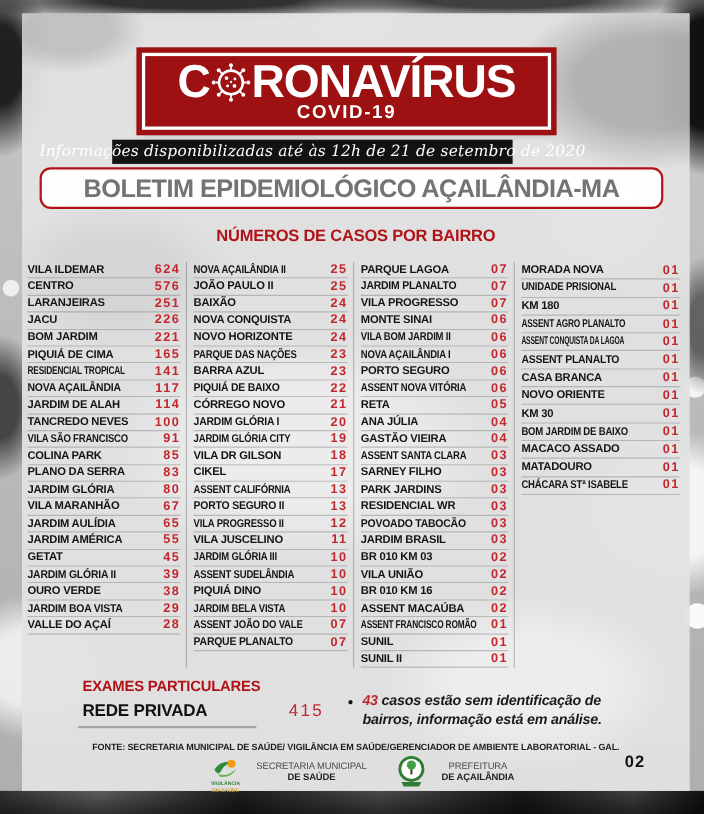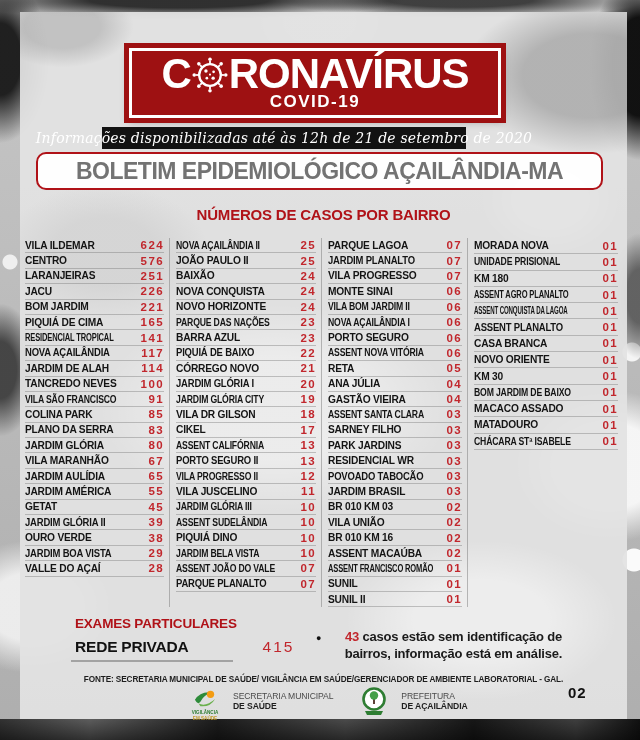--- a/index.html
+++ b/index.html
@@ -80,32 +80,32 @@
   
   .exames-title{position:absolute;left:55px;top:604px;color:#b01218;font-weight:800;font-size:13.5px;letter-spacing:-.2px;}
   .rede-row{position:absolute;left:55px;top:626px;display:flex;align-items:baseline;}
   .rede-label{font-weight:800;font-size:15.5px;color:#111;letter-spacing:-.2px;}
   .rede-value{font-weight:400;font-size:15.5px;color:#c1272d;letter-spacing:2px;margin-left:74px;}
   .rede-line{position:absolute;left:51px;top:648px;width:162px;height:2px;background:#a3a3a3;}
 
   
   .note{position:absolute;left:296px;top:617px;width:270px;display:flex;align-items:flex-start;}
   .note-bullet{font-size:9px;color:#111;margin:4px 8px 0 0;}
-  .note-text{width:248px;text-align:center;font-weight:700;font-size:13px;line-height:1.3;color:#1a1a1a;letter-spacing:-.2px;}
+  .note-text{width:248px;font-weight:700;font-size:13px;line-height:1.3;color:#1a1a1a;letter-spacing:-.2px;font-style:italic;}
   .note-text .hl{color:#c1272d;}
 
   
   .fonte{position:absolute;left:0;top:663px;width:100%;text-align:center;
     font-weight:700;font-size:8.2px;letter-spacing:-.1px;color:#1d1d1d;white-space:nowrap;}
   .logos{position:absolute;left:170px;top:675px;display:flex;gap:13px;align-items:flex-start;}
   .logo-item{display:flex;flex-direction:column;align-items:center;}
   .logo-cap{margin-top:1px;font-size:4.6px;font-weight:700;line-height:1.25;text-align:center;}
   .logo-cap .l1{color:#2f7d33;}
   .logo-cap .l2{color:#c09a2a;}
-  .org-text{margin-top:4px;font-size:8.6px;line-height:1.2;color:#4a4a4a;text-align:left;letter-spacing:-.1px;}
+  .org-text{margin-top:4px;font-size:8.6px;line-height:1.2;color:#4a4a4a;text-align:center;letter-spacing:-.1px;}
   .org-text .b{font-weight:700;color:#1f1f1f;}
   .page-num{position:absolute;left:548px;top:672px;font-weight:800;font-size:15px;color:#111;letter-spacing:1px;}
 </style>
 </head>
 <body>
 
 <div class="stage">
   <div class="bg"></div>
   <div class="bottom-strip"></div>
 

